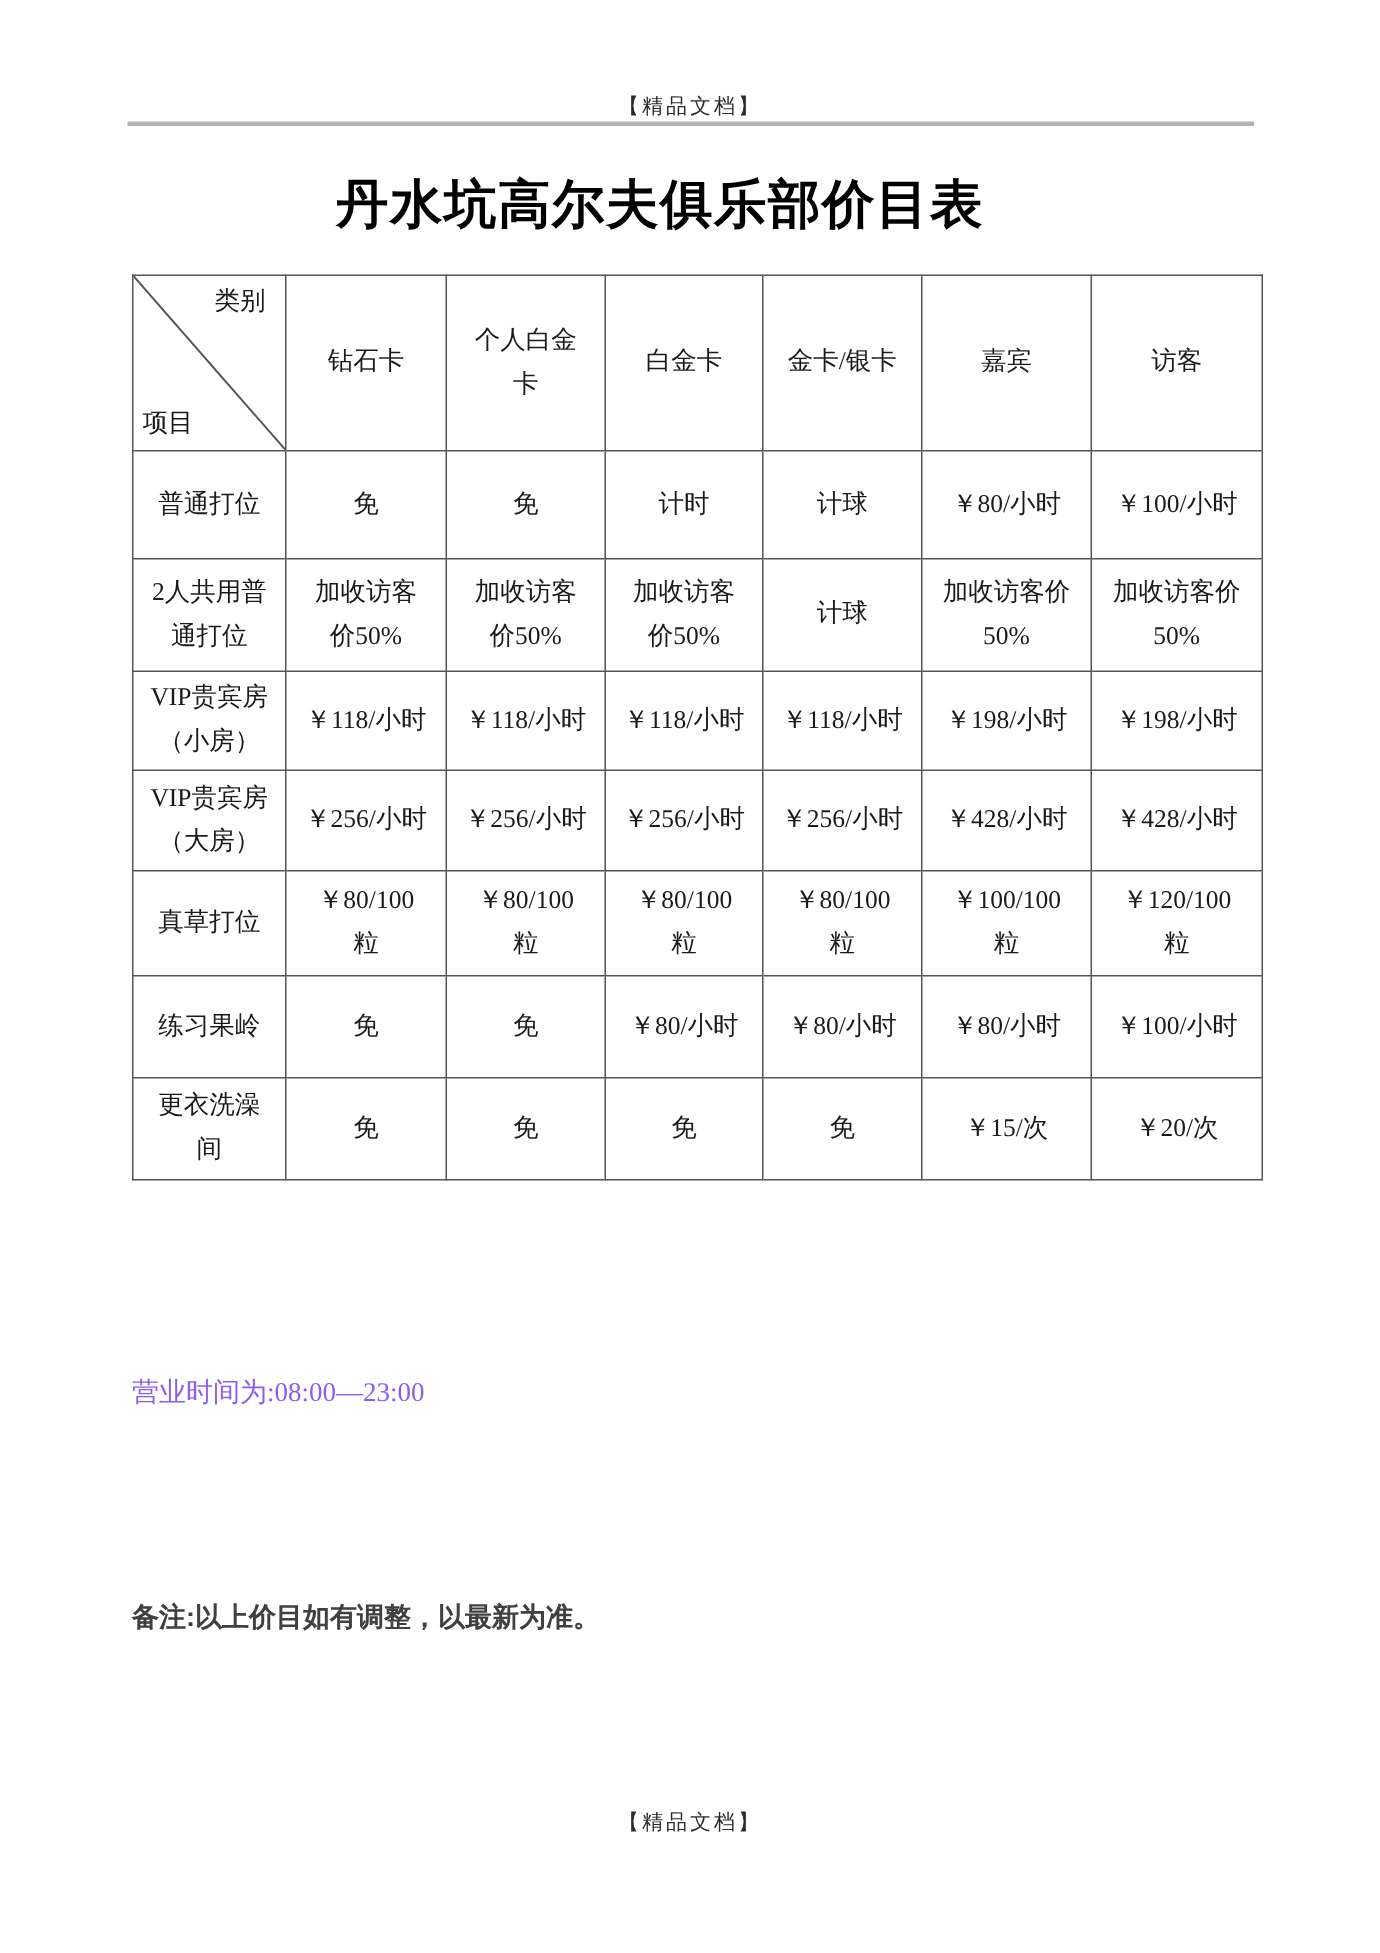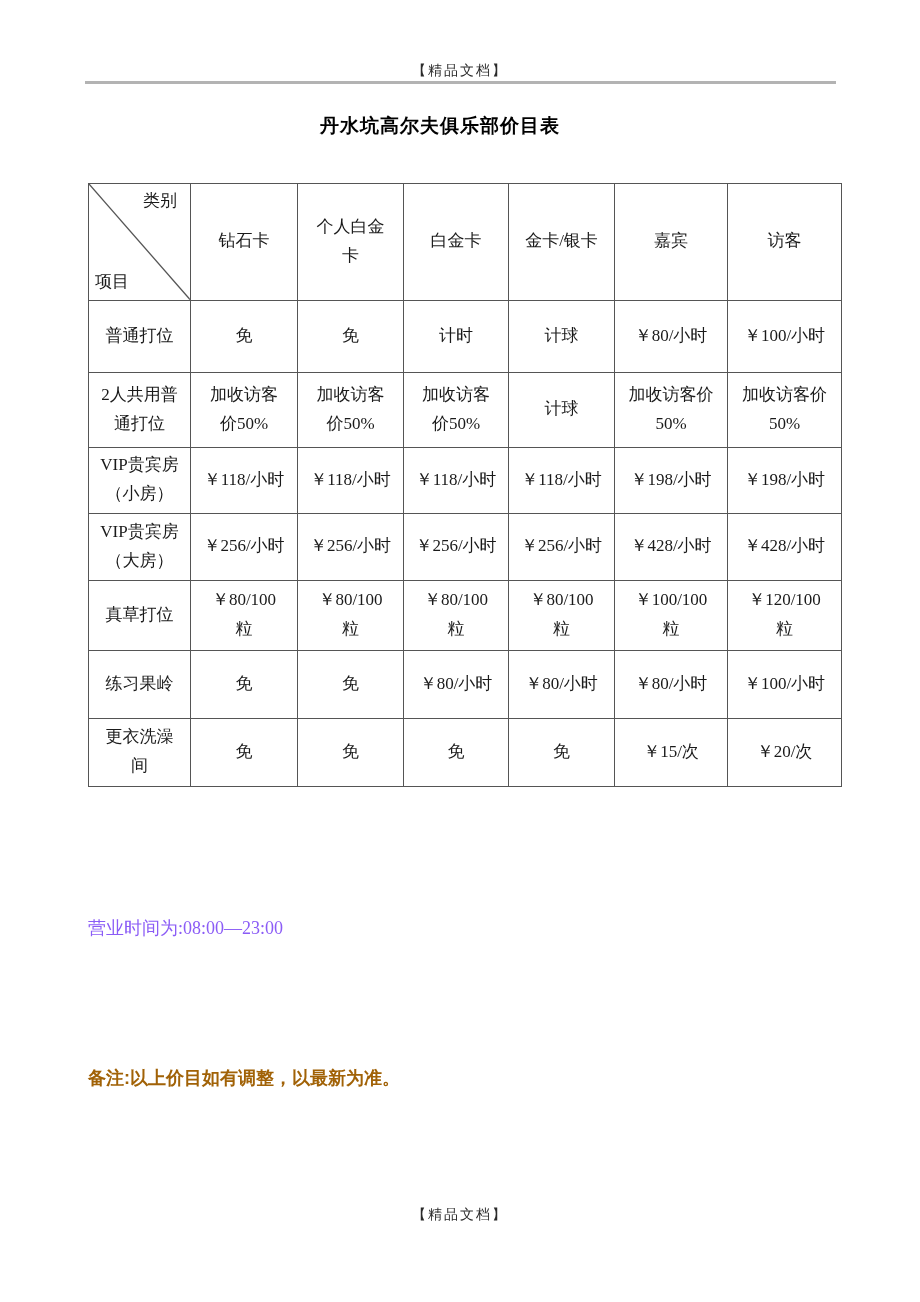--- a/index.html
+++ b/index.html
@@ -33,21 +33,21 @@
   }
 
   .doc-title {
     position: absolute;
     top: 113px;
     left: 0;
     width: 880px;
     text-align: center;
     font-family: "Liberation Sans", "DejaVu Sans", sans-serif;
     font-weight: bold;
-    font-size: 19px;
+    font-size: 35px;
     letter-spacing: 1px;
     color: #000;
   }
 
   table.price-table {
     position: absolute;
     top: 183px;
     left: 88px;
     width: 753px;
     border-collapse: collapse;
@@ -105,21 +105,21 @@
     font-size: 18px;
     color: #8b5cf6;
   }
   .note-line {
     position: absolute;
     top: 1066px;
     left: 88px;
     font-size: 18px;
     font-weight: bold;
     font-family: "Liberation Sans", "DejaVu Sans", sans-serif;
-    color: #a16207;
+    color: #404040;
   }
   .footer-watermark {
     position: absolute;
     top: 1206px;
     left: 0;
     width: 920px;
     text-align: center;
     font-size: 14px;
     letter-spacing: 2px;
     color: #2b2b2b;

